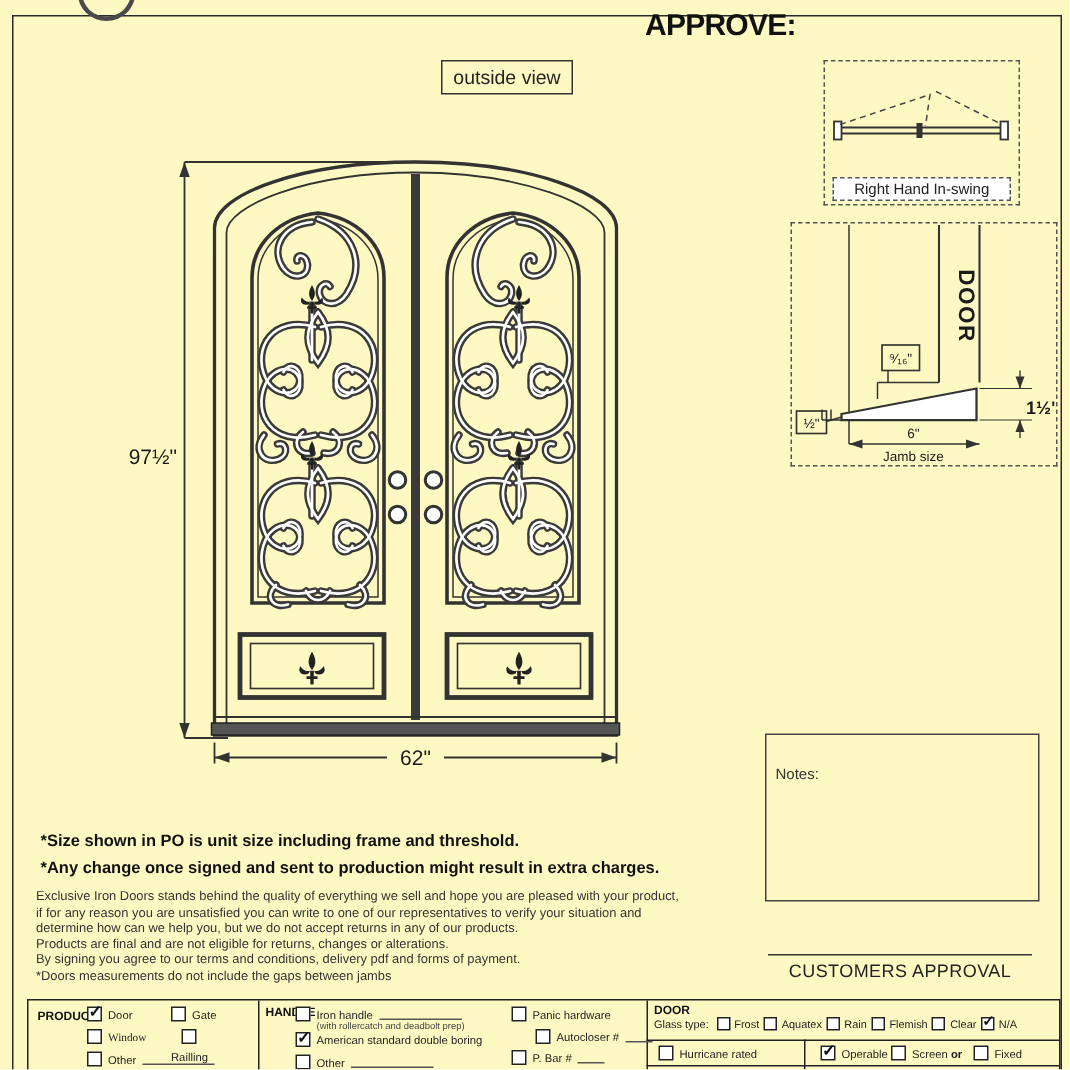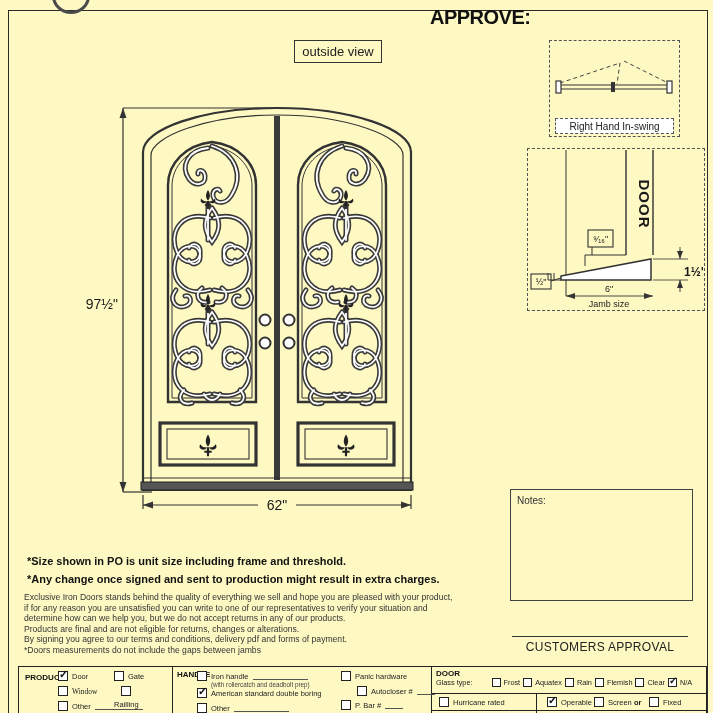--- a/index.html
+++ b/index.html
@@ -13,41 +13,41 @@
   .outside-box{left:294px;top:40px;width:88px;height:23px;border:1.6px solid #333;box-sizing:border-box;
                display:flex;align-items:center;justify-content:center;font-size:13px;color:#222;}
   
   .dashed{border:1.5px dashed #555;box-sizing:border-box;}
   #swing-box{left:549px;top:40px;width:131px;height:97px;}
   #swing-label{left:5px;top:77px;width:119px;height:16px;border:1.2px dashed #555;box-sizing:border-box;
                display:flex;align-items:center;justify-content:center;font-size:10px;color:#222;background:#fff;}
   #jamb-box{left:527px;top:148px;width:178px;height:163px;}
   
   #notes-box{left:510px;top:489px;width:183px;height:112px;border:1.6px solid #444;box-sizing:border-box;
-             font-size:10px;color:#333;padding:5px 6px;}
+             font-size:10px;color:#333;padding:21px 6px;}
   #sig-line{left:512px;top:636px;width:176px;border-top:1.6px solid #333;}
   #approval-text{left:512px;top:640px;width:176px;text-align:center;font-size:12px;color:#222;letter-spacing:.3px;}
   
   .bold-note{left:27px;font-size:11px;font-weight:bold;color:#111;}
   #fineprint{left:24px;top:592px;font-size:8.6px;line-height:10.6px;color:#333;}
   
   #form-box{left:18px;top:666px;width:689px;height:60px;border:1.5px solid #222;box-sizing:border-box;}
   #form-box .sec-title{font-weight:bold;font-size:8px;color:#111;}
   .vdiv{position:absolute;top:0;bottom:0;border-left:1.3px solid #222;}
   .hdiv{position:absolute;border-top:1.3px solid #222;}
   .chk{position:absolute;display:flex;align-items:center;gap:4px;font-size:7.5px;color:#222;}
   .chk .box{width:10px;height:10px;border:1.3px solid #222;box-sizing:border-box;background:#fff;position:relative;flex:0 0 auto;}
   .chk .box i{position:absolute;left:0;top:-4px;font-style:normal;font-weight:bold;font-size:11px;color:#111;}
   .blank{display:inline-block;border-bottom:1px solid #555;height:7px;}
   .w55{width:55px}.w48{width:48px}.w18{width:18px}
   .sub-note{position:absolute;font-size:6.3px;color:#444;}
   .glass-row{position:absolute;display:flex;align-items:center;gap:3px;font-size:7.3px;color:#222;}
   .glass-row .box{width:9px;height:9px;border:1.2px solid #222;box-sizing:border-box;position:relative;background:#fff;}
   .glass-row .box i{position:absolute;left:0;top:-4px;font-style:normal;font-weight:bold;font-size:10px;color:#111;}
-  .glass-row .gl{margin-right:16px;}
+  .glass-row .gl{margin-right:2px;}
   svg{display:block;}
   svg text{font-family:"Liberation Sans",sans-serif;fill:#1a1a1a;}
   .orn-outer use{stroke:#3a3a3a;stroke-width:5;fill:none;stroke-linecap:round;}
   .orn-inner use{stroke:#ffffff;stroke-width:1.8;fill:none;stroke-linecap:round;}
 </style>
 </head>
 <body>
 
 <div id="sheet">
 

